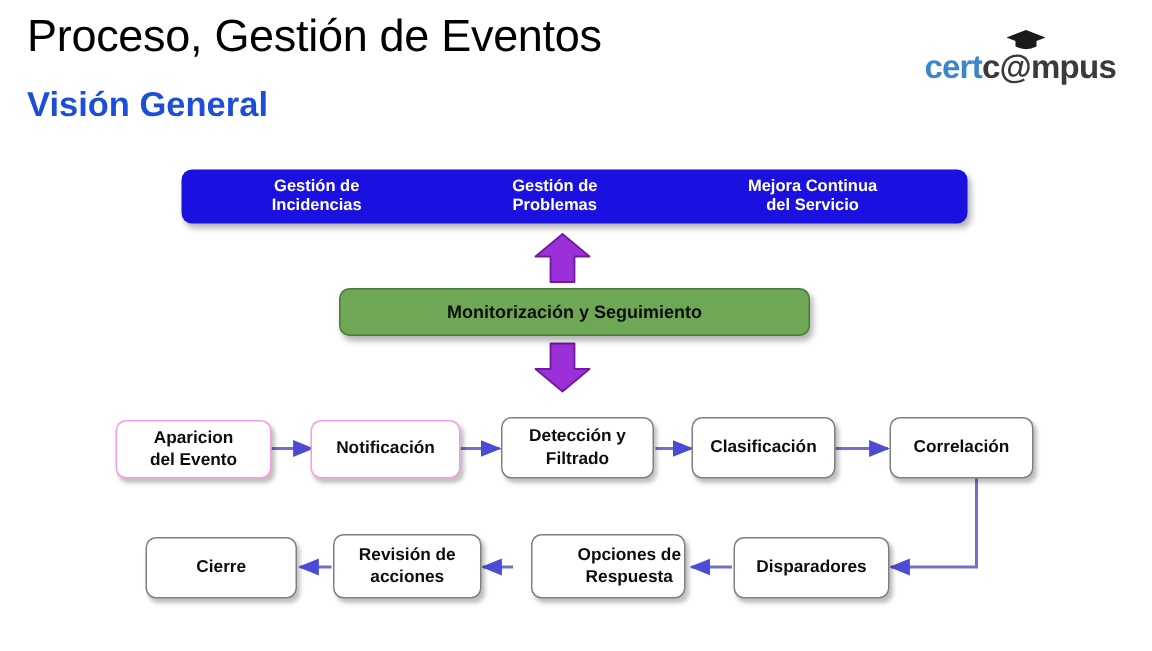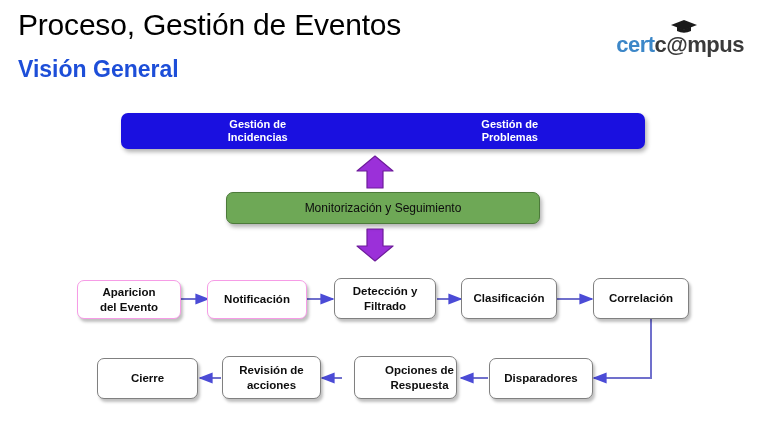--- a/index.html
+++ b/index.html
@@ -102,21 +102,21 @@
     border-radius: 7px;
     box-shadow: 2px 3px 4px rgba(0,0,0,0.30);
     display: flex;
     align-items: center;
     justify-content: center;
     box-sizing: border-box;
   }
   #green-label {
     color: #0D0D0D;
     font-size: 12px;
-    font-weight: normal;
+    font-weight: bold;
     text-align: center;
   }
 
   
   .block-arrow { position: absolute; }
   #arrow-up   { left: 355px; top: 155px;  width: 40px; height: 34px; }
   #arrow-down { left: 355px; top: 228px;  width: 40px; height: 34px; }
 
   
   .flow-box {
@@ -163,20 +163,22 @@
   <span class="logo-text logo-campus">c</span>
   <span class="logo-text logo-at">@</span>
   <span class="logo-text logo-campus">mpus</span>
 </div>
 
 <div id="blue-bar">
   <div class="blue-item">Gestión de
 Incidencias</div>
   <div class="blue-item">Gestión de
 Problemas</div>
+  <div class="blue-item">Mejora Continua
+del Servicio</div>
 </div>
 
 <svg class="block-arrow" id="arrow-up" viewBox="0 0 40 34">
   <polygon points="20,1 38,16 28,16 28,33 12,33 12,16 2,16" fill="#9B30D9" stroke="#6E1C9B" stroke-width="1.2" stroke-linejoin="round"></polygon>
 </svg>
 <svg class="block-arrow" id="arrow-down" viewBox="0 0 40 34">
   <polygon points="20,33 38,18 28,18 28,1 12,1 12,18 2,18" fill="#9B30D9" stroke="#6E1C9B" stroke-width="1.2" stroke-linejoin="round"></polygon>
 </svg>
 
 <div id="green-bar">

